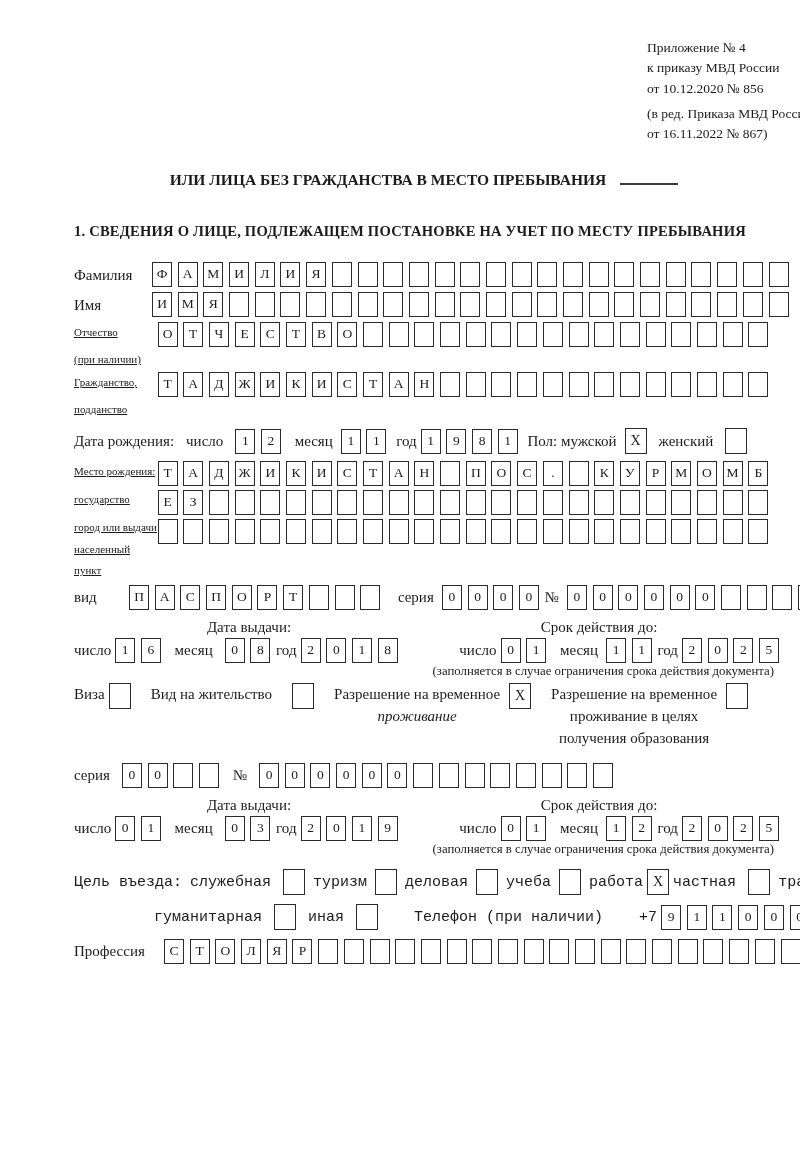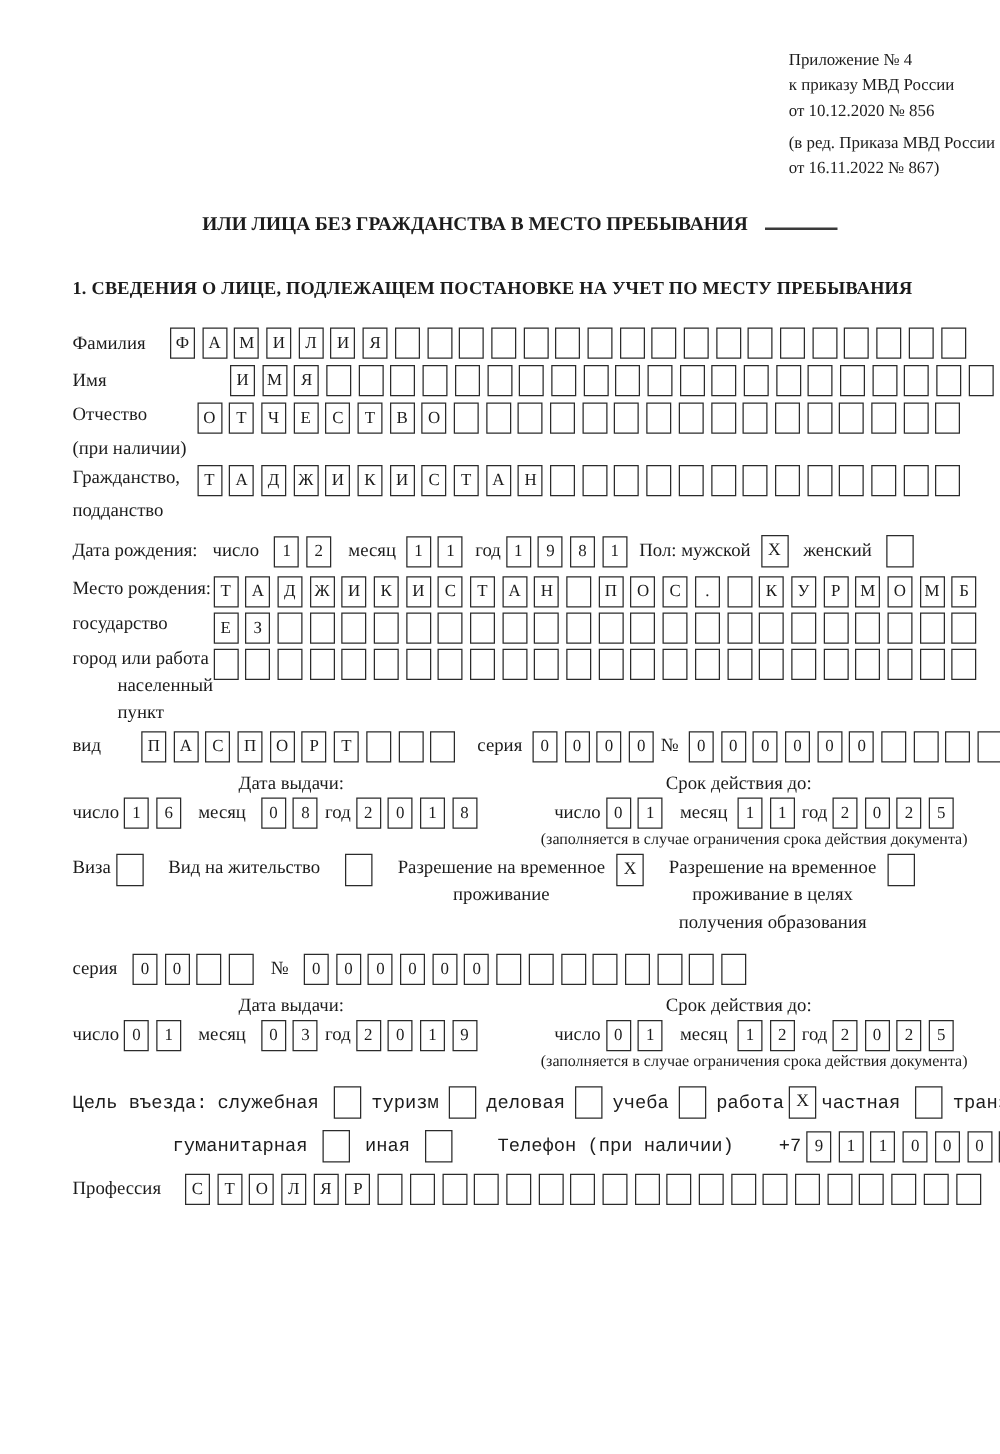--- a/index.html
+++ b/index.html
@@ -3,36 +3,36 @@
 <meta charset="utf-8">
 <style>
   * { box-sizing: border-box; margin: 0; padding: 0; }
   html, body { background: #ffffff; }
   body {
     width: 800px; height: 1163px;
     font-family: "Liberation Serif", "DejaVu Serif", serif;
     color: #1c1c1c;
     -webkit-font-smoothing: antialiased;
   }
-  .page { width: 800px; height: 1163px; padding: 38px 26px 16px 58px; overflow: hidden; }
+  .page { width: 800px; height: 1163px; padding: 38px 26px 16px 74px; overflow: hidden; }
 
   
   .ref-block { width: 205px; margin-left: 573px; font-size: 13.5px; line-height: 1.5; }
   .ref-block .gap { height: 5px; }
   .forma { text-align: right; padding-right: 36px; font-weight: bold; font-size: 15px; margin-top: 24px; letter-spacing: .5px; }
 
   
   .title { text-align: center; font-weight: bold; font-size: 15.5px; line-height: 1.6; margin-top: 24px; }
   .blank-line { display: inline-block; width: 58px; border-bottom: 2px solid #3a3a3a; margin-left: 14px; vertical-align: baseline; }
   .sec-heading { font-weight: bold; font-size: 14.6px; margin-top: 30px; letter-spacing: .2px; }
 
   
   .row { display: flex; align-items: flex-start; margin-top: 7px; }
   .lbl { font-size: 15px; line-height: 27px; flex: none; }
-  .lbl2 { font-size: 15px; line-height: 21px; flex: none; }
+  .lbl2 { font-size: 11px; line-height: 21px; flex: none; text-decoration: underline; }
   .w78 { width: 78px; } .w106 { width: 106px; } .w103 { width: 103px; }
 
   .cells { display: flex; flex: none; }
   .cell {
     flex: none; width: 20px; height: 25px; margin-right: 5.7px;
     border: 1.7px solid #2b2b2b; background: #fff;
     text-align: center; font-size: 13.5px; line-height: 22px;
   }
   .cb {
     flex: none; display: inline-block; width: 22px; height: 26px;
@@ -111,21 +111,21 @@
         <span class="cell"></span>
         <span class="cell"></span>
         <span class="cell"></span>
         <span class="cell"></span>
         <span class="cell"></span>
         <span class="cell"></span>
         <span class="cell"></span>
       </span>
   </div>
 
-  <div class="row" style="margin-top:3px;gap:48px;">
+  <div class="row" style="margin-top:3px;">
     <span class="lbl w78">Имя</span>
     <span class="cells">
         <span class="cell">И</span>
         <span class="cell">М</span>
         <span class="cell">Я</span>
         <span class="cell"></span>
         <span class="cell"></span>
         <span class="cell"></span>
         <span class="cell"></span>
         <span class="cell"></span>
@@ -247,22 +247,22 @@
       <span class="g12"></span>
     <span class="dlabel">женский</span>
       <span class="g12"></span>
     <span class="cb"></span>
   </div>
 
   <div class="row" style="margin-top:7px;">
     <span class="w106" style="width:118px;">
       <span class="lbl2" style="display:block;">Место рождения:</span>
       <span class="lbl2" style="display:block; margin-top:7px;">государство</span>
-      <span class="lbl2" style="display:block; margin-top:7px;">город или работа</span>
-      <span class="lbl2" style="display:block; margin-top:1px;margin-left:36px;">населенный пункт</span>
+      <span class="lbl2" style="display:block; margin-top:7px;">город или выдачи</span>
+      <span class="lbl2" style="display:block; margin-top:1px;">населенный пункт</span>
     </span>
     <span>
       <span class="cells" style="margin-bottom:4px;">
           <span class="cell">Т</span>
           <span class="cell">А</span>
           <span class="cell">Д</span>
           <span class="cell">Ж</span>
           <span class="cell">И</span>
           <span class="cell">К</span>
           <span class="cell">И</span>
@@ -439,21 +439,21 @@
     </span>
     <span class="g20"></span>
     <span class="opt">
       <span class="opt-text">Вид на жительство</span>
       <span class="cb" style="margin-left:20px;"></span>
     </span>
     <span class="g20"></span>
     <span class="opt">
       <span class="opt-text center">
         <span style="display:block;">Разрешение на временное</span>
-        <span style="display:block;">проживание</span>
+        <span style="display:block;font-style:italic;">проживание</span>
       </span>
       <span class="cb">X</span>
     </span>
     <span class="g20"></span>
     <span class="opt">
       <span class="opt-text center">
         <span style="display:block;">Разрешение на временное</span>
         <span style="display:block;">проживание в целях</span>
         <span style="display:block;">получения образования</span>
       </span>

